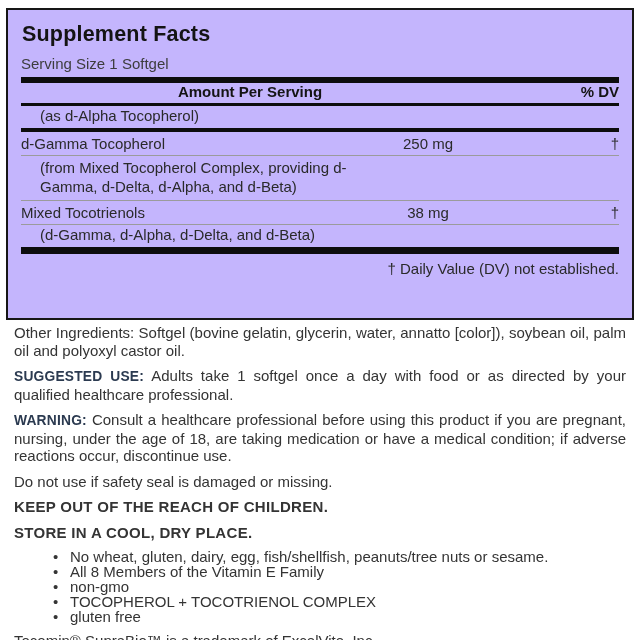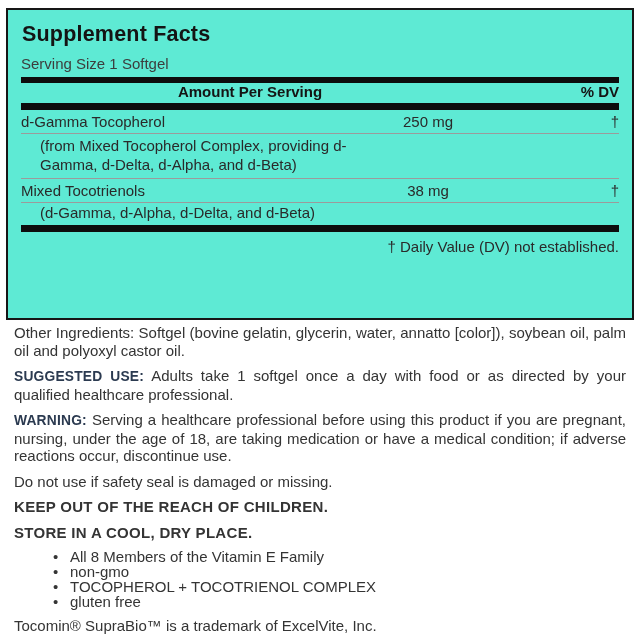--- a/index.html
+++ b/index.html
@@ -10,21 +10,21 @@
   .page{width:640px;height:640px;position:relative;}
 
   
   .facts{
     margin:8px 6px 0 6px;
     border:2px solid #161616;
     padding:0 13px;
     box-sizing:border-box;
     height:312px;
     overflow:hidden;
-    background:#5eead4;
+    background:#c4b5fd;
   }
   .facts .title{
     margin:14px 0 0 1px;
     font-size:21.5px;line-height:21px;font-weight:bold;color:#141414;
     letter-spacing:0.2px;
   }
   .facts .serving{
     margin-top:11px;font-size:15px;line-height:16px;color:#3d3d3d;
   }
   .bar{background:#0d0d0d;}
@@ -78,20 +78,21 @@
     <div class="serving">Serving Size 1 Softgel</div>
 
     <div class="bar bar6"></div>
 
     <div class="hdr">
       <span class="aps">Amount Per Serving</span>
       <span class="dvh">% DV</span>
     </div>
     <div class="bar bar3"></div>
 
+    <div class="sub">(as d-Alpha Tocopherol)</div>
 
     <div class="bar bar4"></div>
 
     <div class="row">
       <span class="nm">d-Gamma Tocopherol</span>
       <span class="amt">250 mg</span>
       <span class="dvv">†</span>
     </div>
     <div class="sub pre">(from Mixed Tocopherol Complex, providing d-
 Gamma, d-Delta, d-Alpha, and d-Beta)</div>
@@ -106,29 +107,30 @@
 
     <div class="bar bar7"></div>
     <div class="foot">† Daily Value (DV) not established.</div>
   </section>
 
   <div class="copy">
     <p class="just p1">Other Ingredients: Softgel (bovine gelatin, glycerin, water, annatto [color]), soybean oil, palm oil and polyoxyl castor oil.</p>
 
     <p class="just"><span class="lbl">SUGGESTED USE:</span> <span>Adults take 1 softgel once a day with food or as directed by your qualified healthcare professional.</span></p>
 
-    <p class="just"><span class="lbl">WARNING:</span> <span>Serving a healthcare professional before using this product if you are pregnant, nursing, under the age of 18, are taking medication or have a medical condition; if adverse reactions occur, discontinue use.</span></p>
+    <p class="just"><span class="lbl">WARNING:</span> <span>Consult a healthcare professional before using this product if you are pregnant, nursing, under the age of 18, are taking medication or have a medical condition; if adverse reactions occur, discontinue use.</span></p>
 
     <p>Do not use if safety seal is damaged or missing.</p>
 
     <p class="keep">KEEP OUT OF THE REACH OF CHILDREN.</p>
 
     <p class="store">STORE IN A COOL, DRY PLACE.</p>
 
     <ul class="bullets">
+      <li>No wheat, gluten, dairy, egg, fish/shellfish, peanuts/tree nuts or sesame.</li>
       <li>All 8 Members of the Vitamin E Family</li>
       <li>non-gmo</li>
       <li>TOCOPHEROL + TOCOTRIENOL COMPLEX</li>
       <li>gluten free</li>
     </ul>
 
     <p class="tm">Tocomin® SupraBio™ is a trademark of ExcelVite, Inc.</p>
   </div>
 
 </div>

